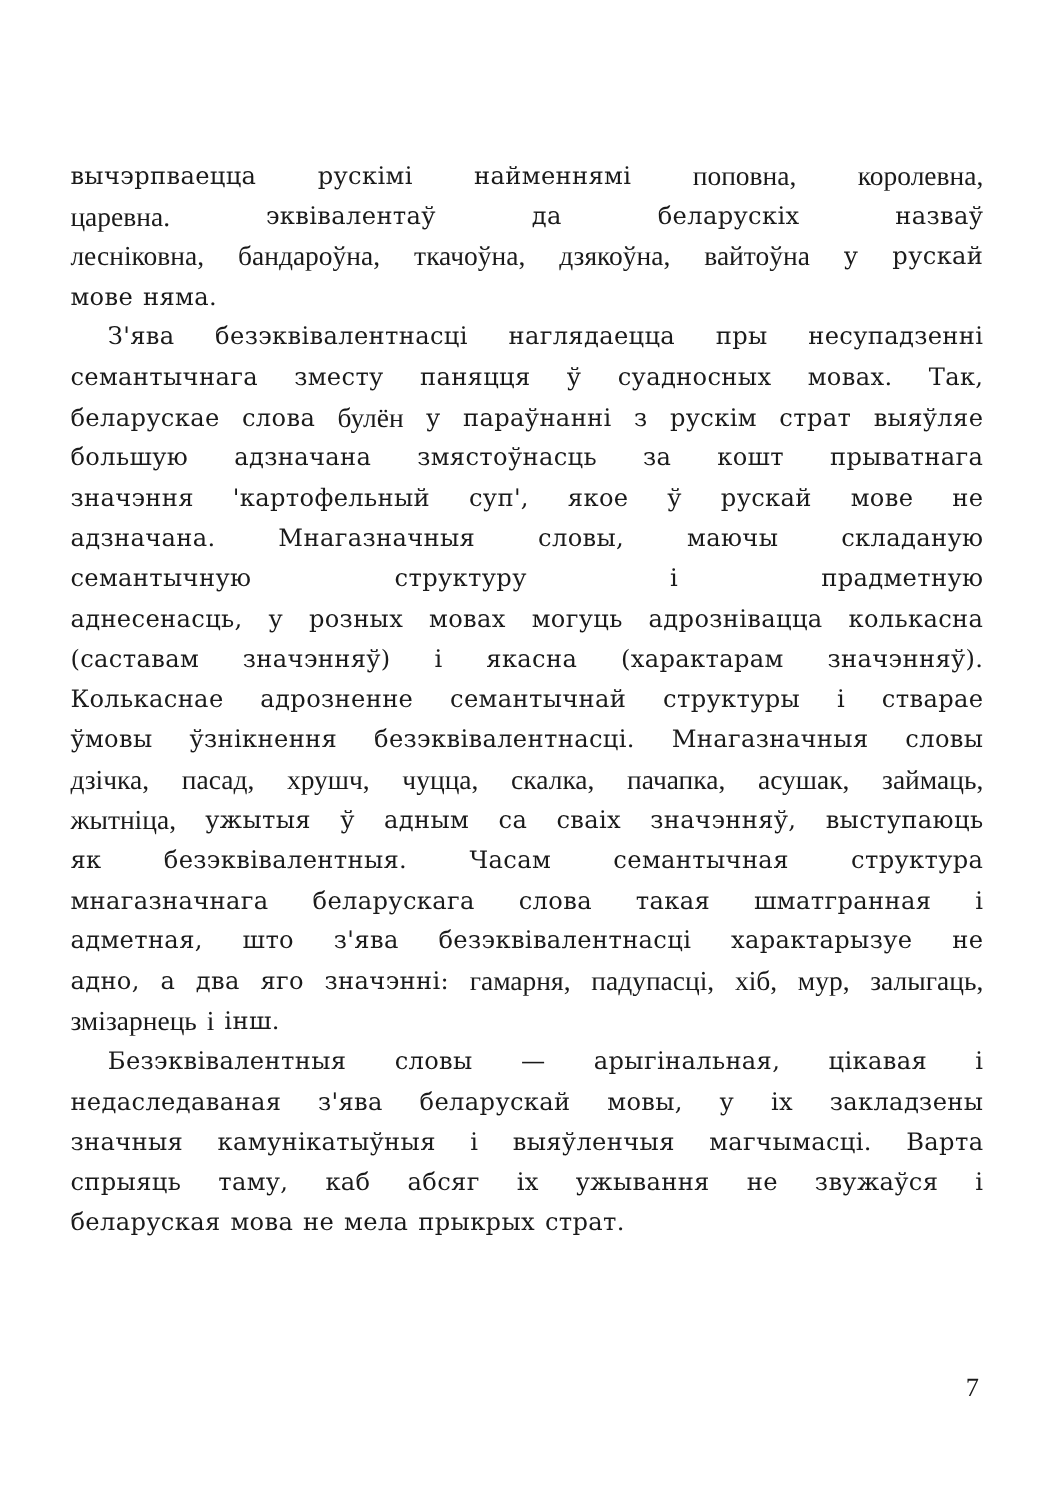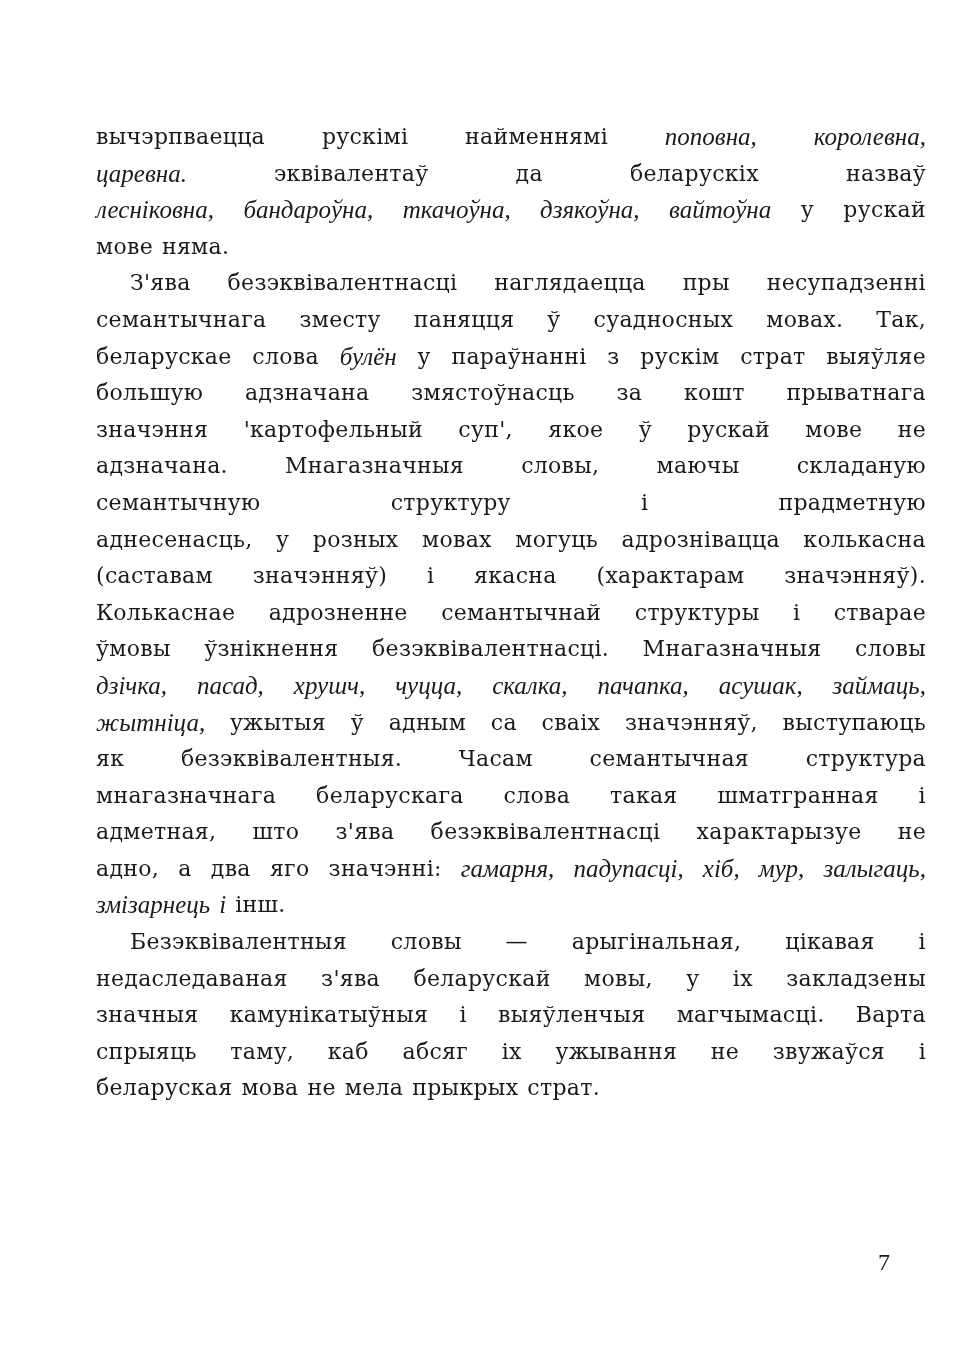--- a/index.html
+++ b/index.html
@@ -11,23 +11,22 @@
       width: 960px;
       height: 1360px;
       position: relative;
       overflow: hidden;
       font-family: "DejaVu Serif", "Liberation Serif", serif;
       color: #1a1a1a;
     }
     .page {
       position: absolute;
       left: 64px;
-      top: 119px;
+      top: 143px;
       width: 830px;
-      margin-left: 32px;
     }
     .line {
       height: 36.6px;
       line-height: 36.6px;
       font-size: 23px;
       text-align: justify;
       text-align-last: justify;
       white-space: nowrap;
       overflow: visible;
     }
@@ -40,21 +39,20 @@
     .justify-wrap {
       display: flex;
       justify-content: space-between;
       width: 100%;
     }
     .line.last .justify-wrap {
       justify-content: flex-start;
       gap: 9px;
     }
     .it {
-      font-style: italic;
       font-family: "Liberation Serif", "DejaVu Serif", serif;
       font-size: 25px;
     }
     .rm {
       font-family: "DejaVu Serif", serif;
       font-size: 22px;
       letter-spacing: 0.3px;
     }
     .page-number {
       position: absolute;

